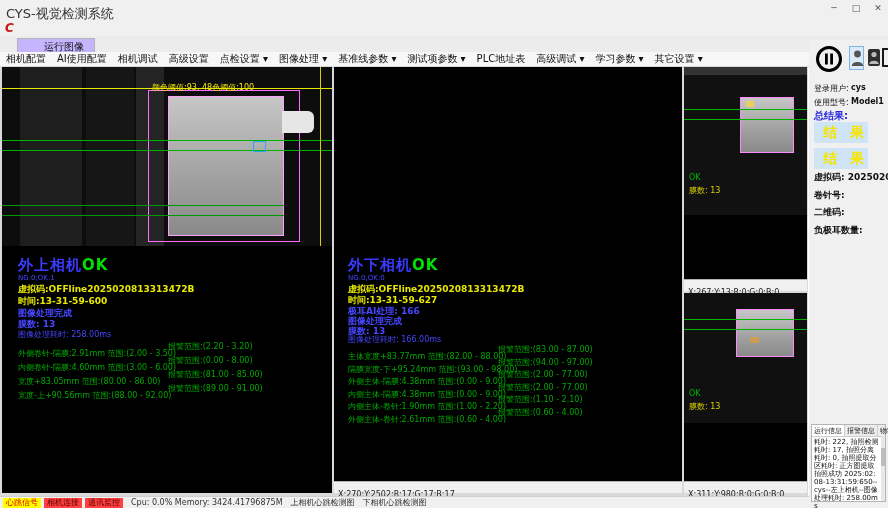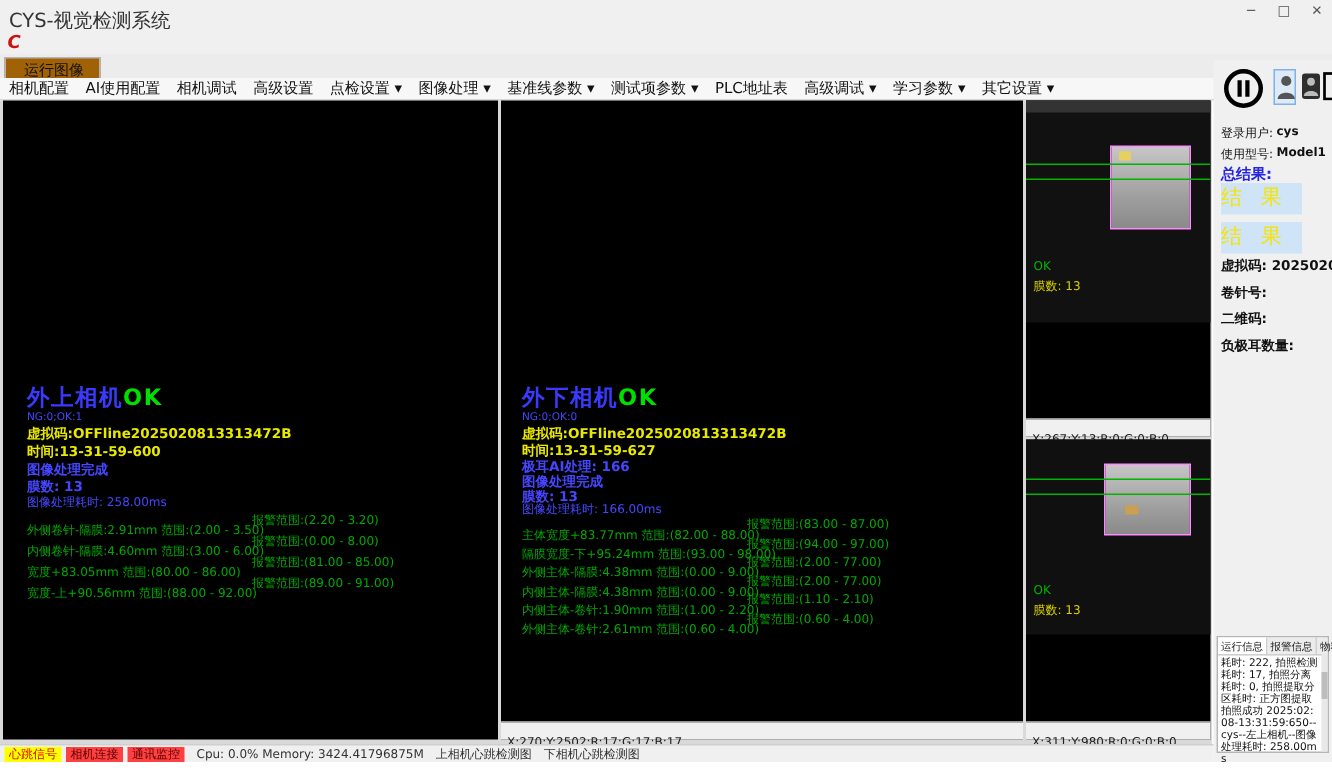--- a/index.html
+++ b/index.html
@@ -9,22 +9,22 @@
   .abs{position:absolute}
   
   .titlebar{left:0;top:0;width:888px;height:20px;background:#f0f0f0;border-bottom:1px solid #e0e0e0}
   .title-text{left:6px;top:5px;font-size:13px;color:#333}
   .win-controls{right:4px;top:3px;display:flex;gap:10px}
   .win-btn{font-size:9px;color:#555;width:12px;text-align:center;cursor:default}
   .menubar{left:0;top:20px;width:888px;height:16px;background:#f0f0f0;display:flex;align-items:center}
   .logo{font-size:12px;font-weight:bold;font-style:italic;color:#cc1111;margin:0 8px 0 5px;line-height:14px}
   .menu-item{font-size:10px;color:#111;margin-right:13px;white-space:nowrap;cursor:default}
   .tabrow{left:0;top:36px;width:888px;height:16px;background:#ececec;border-bottom:1px solid #cfcfcf}
-  .tab-active{left:3px;top:2px;height:14px;background:#a16207;border:1px solid #b5b5b5;border-bottom:none;
-              font-size:10px;color:#111;padding:1px 10px 0 12px}
+  .tab-active{left:17px;top:2px;height:14px;background:#c4b5fd;border:1px solid #b5b5b5;border-bottom:none;
+              font-size:10px;color:#111;padding:1px 10px 0 26px}
   .toolbar{left:0;top:52px;width:888px;height:15px;background:#f7f7f7;border-bottom:1px solid #d8d8d8;
            display:flex;align-items:center;padding-left:6px;box-sizing:border-box}
   .tool-item{font-size:10px;color:#111;margin-right:11px;white-space:nowrap;cursor:default}
   
   .main-bg{left:0;top:67px;width:808px;height:429px;background:#d9d9d9}
   .panel{background:#000}
   .panel-left{left:2px;top:67px;width:330px;height:426px}
   .panel-mid{left:334px;top:67px;width:348px;height:426px}
   .sub-top{left:684px;top:67px;width:123px;height:224px}
   .sub-bottom{left:684px;top:293px;width:123px;height:200px}
@@ -52,21 +52,21 @@
   .vline{position:absolute;width:1px}
   .cell{position:absolute;background:linear-gradient(180deg,#c6c6c6 0%,#9a9a9a 70%,#8a8a8a 100%)}
   
   .sidebar{left:809px;top:40px;width:79px;height:468px;background:#f0f0f0}
   .side-btn{position:absolute;cursor:pointer}
   .btn-person{background:#ddebf8;border:1px solid #7fb2e5;box-sizing:border-box}
   .fld-label{font-size:8px;color:#111;white-space:nowrap}
   .fld-value{font-size:8px;color:#111;font-weight:bold;white-space:nowrap}
   .total-label{font-size:10px;color:#2626e0;font-weight:bold}
   .result-box{position:absolute;left:5px;width:54px;height:21px;background:#cfe4f7;
-              color:#f5e400;font-size:14px;font-weight:normal;text-align:left;line-height:21px;
+              color:#f5e400;font-size:14px;font-weight:bold;text-align:right;line-height:21px;
               letter-spacing:4px;white-space:nowrap}
   .bold-line{font-size:9px;font-weight:bold;color:#111;white-space:nowrap}
   .logpanel{position:absolute;left:2px;top:384px;width:75px;height:78px;background:#fff;border:1px solid #b5b5b5;box-sizing:border-box}
   .logtabs{display:flex;height:11px;background:#ececec;border-bottom:1px solid #cfcfcf}
   .logtab{font-size:7px;color:#222;padding:1px 2px 0 2px;border-right:1px solid #cfcfcf;white-space:nowrap;cursor:pointer}
   .logtab.active{background:#fff}
   .logtext{font-size:7px;color:#111;padding:1px 5px 1px 2px;line-height:8px;word-break:break-all}
   .logscroll{position:absolute;right:0;top:11px;width:4px;height:65px;background:#e8e8e8}
   .logthumb{position:absolute;right:0;top:12px;width:4px;height:18px;background:#bdbdbd}
   
@@ -111,20 +111,36 @@
       <span class="tool-item">PLC地址表</span>
       <span class="tool-item">高级调试 ▾</span>
       <span class="tool-item">学习参数 ▾</span>
       <span class="tool-item">其它设置 ▾</span>
     </span>
 </div>
 
 <div class="abs main-bg"></div>
 
 <div class="abs panel panel-left">
+  <div class="abs img-area" style="width:330px;height:179px">
+    <div class="stripe" style="left:18px;width:62px;background:#1e1e1e"></div>
+    <div class="stripe" style="left:84px;width:48px;background:#161616"></div>
+    <div class="stripe" style="left:134px;width:28px;background:#242424"></div>
+    <div class="hline" style="left:0;top:21px;width:330px;background:#e8e800"></div>
+    <div class="abs" style="left:146px;top:23px;width:150px;height:150px;border:1px solid #ff6aff"></div>
+    <div class="cell" style="left:166px;top:29px;width:114px;height:138px;border:1px solid #ffa0ff"></div>
+    <div class="abs" style="left:280px;top:44px;width:32px;height:22px;background:#e6e6e6;border-radius:0 6px 6px 0"></div>
+    <div class="hline" style="left:0;top:73px;width:330px;background:#00b400"></div>
+    <div class="hline" style="left:0;top:83px;width:330px;background:#00b400"></div>
+    <div class="hline" style="left:0;top:138px;width:282px;background:#009800"></div>
+    <div class="hline" style="left:0;top:148px;width:282px;background:#009800"></div>
+    <div class="vline" style="left:318px;top:0;height:179px;background:#d8d000"></div>
+    <div class="abs" style="left:251px;top:74px;width:11px;height:9px;border:1px solid #2aa0ff"></div>
+    <div class="abs ovl-yellow" style="left:150px;top:15px">颜色阈值:93, 48色阈值:100</div>
+  </div>
   <div class="abs cam-title" style="left:16px;top:189px"><span>外上相机</span><span class="cam-ok">OK</span></div>
   <div class="abs tiny-blue" style="left:16px;top:207px">NG:0;OK:1</div>
   <div class="abs ln-yellow" style="left:16px;top:216px">虚拟码:OFFline2025020813313472B</div>
   <div class="abs ln-yellow" style="left:16px;top:228px">时间:13-31-59-600</div>
   <div class="abs ln-blue" style="left:16px;top:240px">图像处理完成</div>
   <div class="abs ln-blue" style="left:16px;top:251px">膜数: 13</div>
   <div class="abs ln-blue-sm" style="left:16px;top:262px">图像处理耗时: 258.00ms</div>
   <div class="abs mrows" style="left:16px;top:274px">
 
   <div class="mrow"><span class="mtext">外侧卷针-隔膜:2.91mm 范围:(2.00 - 3.50)</span><span class="malarm">报警范围:(2.20 - 3.20)</span></div>

